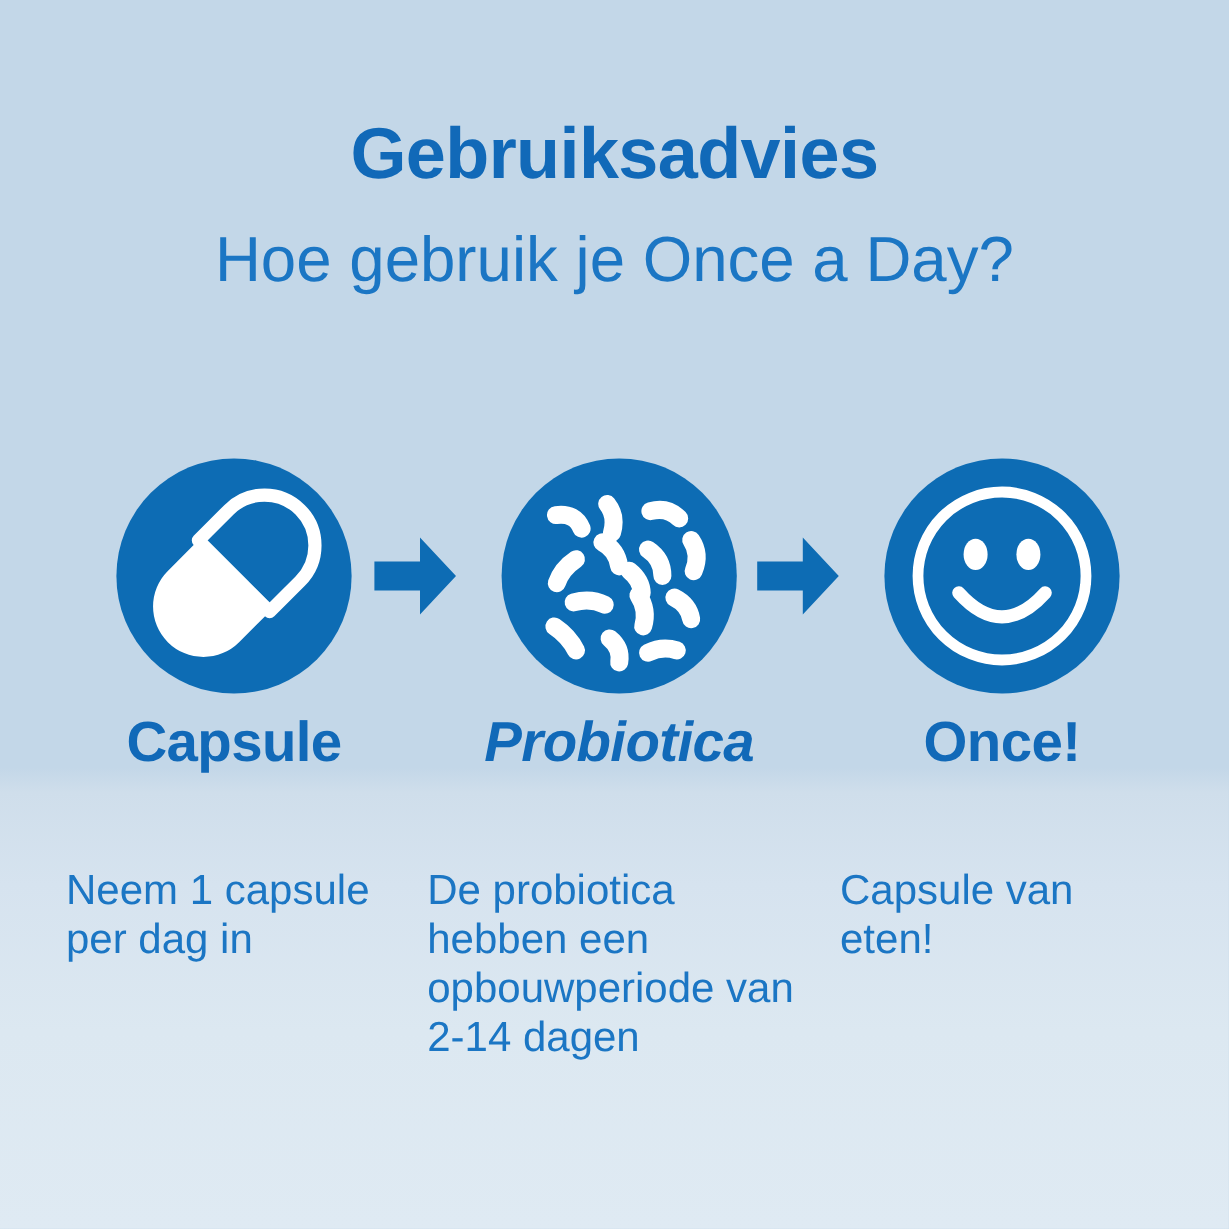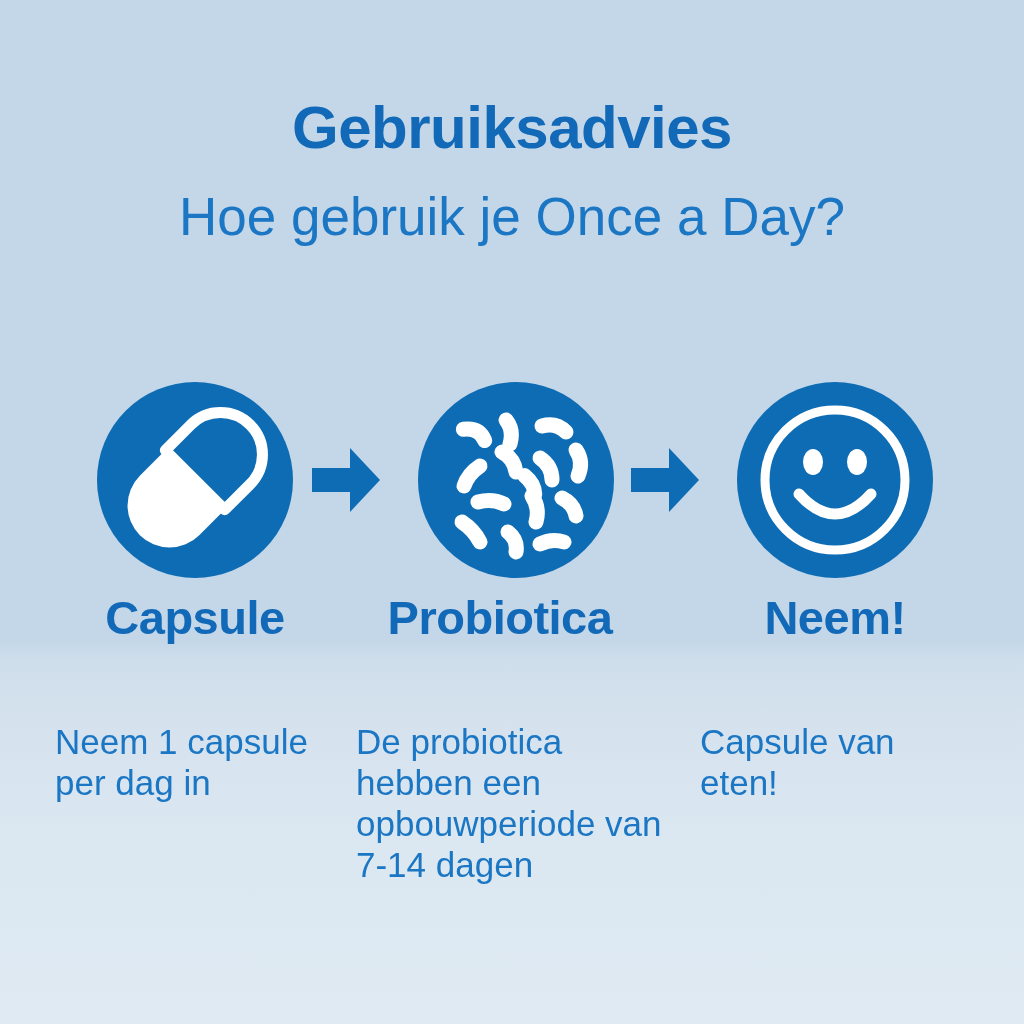--- a/index.html
+++ b/index.html
@@ -97,21 +97,21 @@
     position: absolute;
     top: 0;
     font-size: 47px;
     font-weight: bold;
     color: #1169b8;
     letter-spacing: -0.5px;
     text-align: center;
     line-height: 1.1;
   }
   .label.l1 { left: 45px;  width: 300px; }
-  .label.l2 { left: 350px; width: 300px; }
+  .label.l2 { left: 366px; width: 300px; font-style: italic; }
   .label.l3 { left: 685px; width: 300px; }
 
   
   .descs {
     position: absolute;
     top: 722px;
     left: 0;
     width: 1024px;
   }
   .desc {
@@ -190,22 +190,22 @@
         <ellipse cx="120" cy="80" rx="10" ry="13" fill="#ffffff"></ellipse>
         <path d="M62 112 Q98 152 134 112" fill="none" stroke="#ffffff" stroke-width="11" stroke-linecap="round"></path>
       </svg>
     </div>
 
   </div>
 
   <div class="labels">
     <div class="label l1">Capsule</div>
     <div class="label l2">Probiotica</div>
-    <div class="label l3">Neem!</div>
+    <div class="label l3">Once!</div>
   </div>
 
   <div class="descs">
     <div class="desc d1">Neem 1 capsule per dag in</div>
-    <div class="desc d2">De probiotica hebben een opbouwperiode van 7-14 dagen</div>
+    <div class="desc d2">De probiotica hebben een opbouwperiode van 2-14 dagen</div>
     <div class="desc d3">Capsule van eten!</div>
   </div>
 
 </div>
 
 </body></html>

